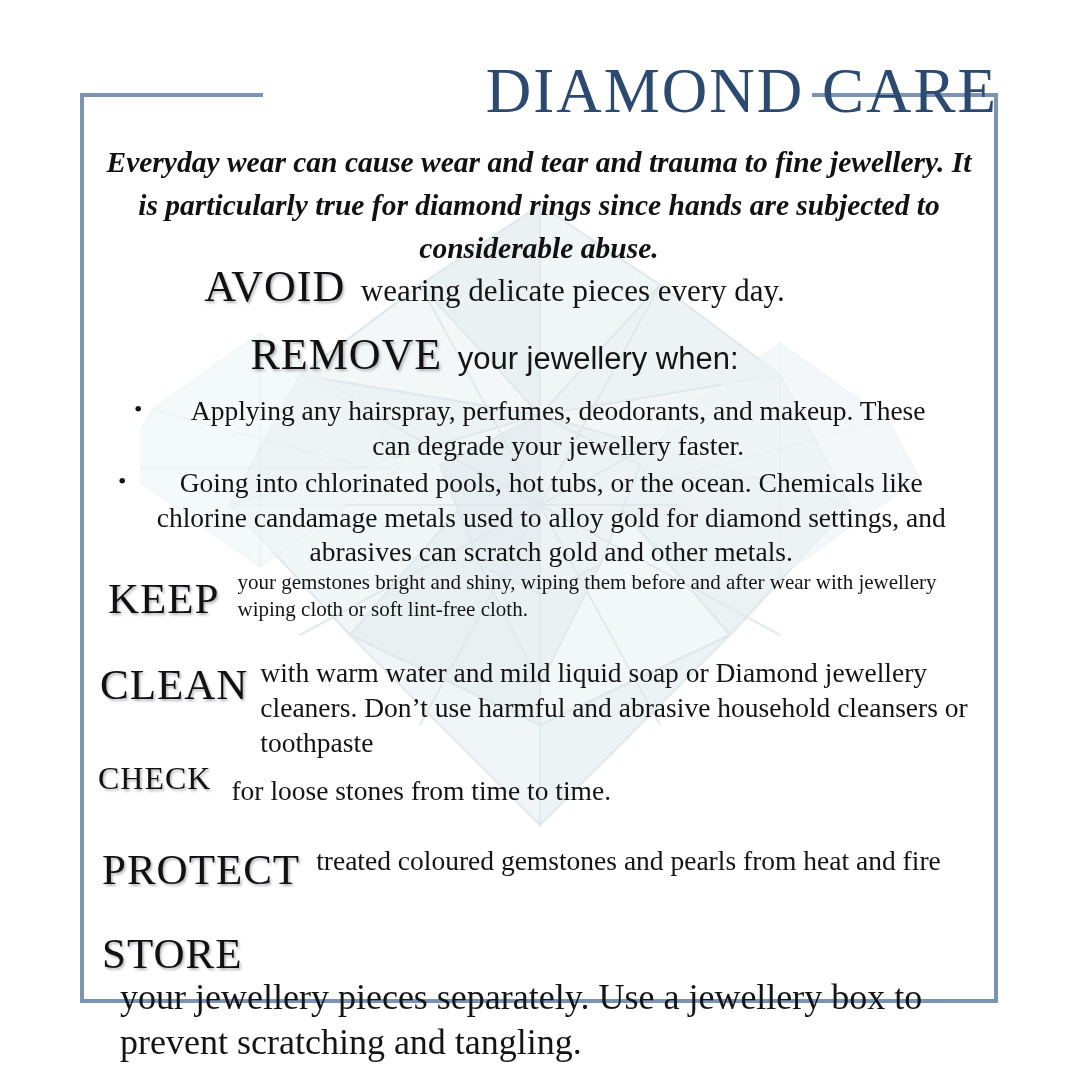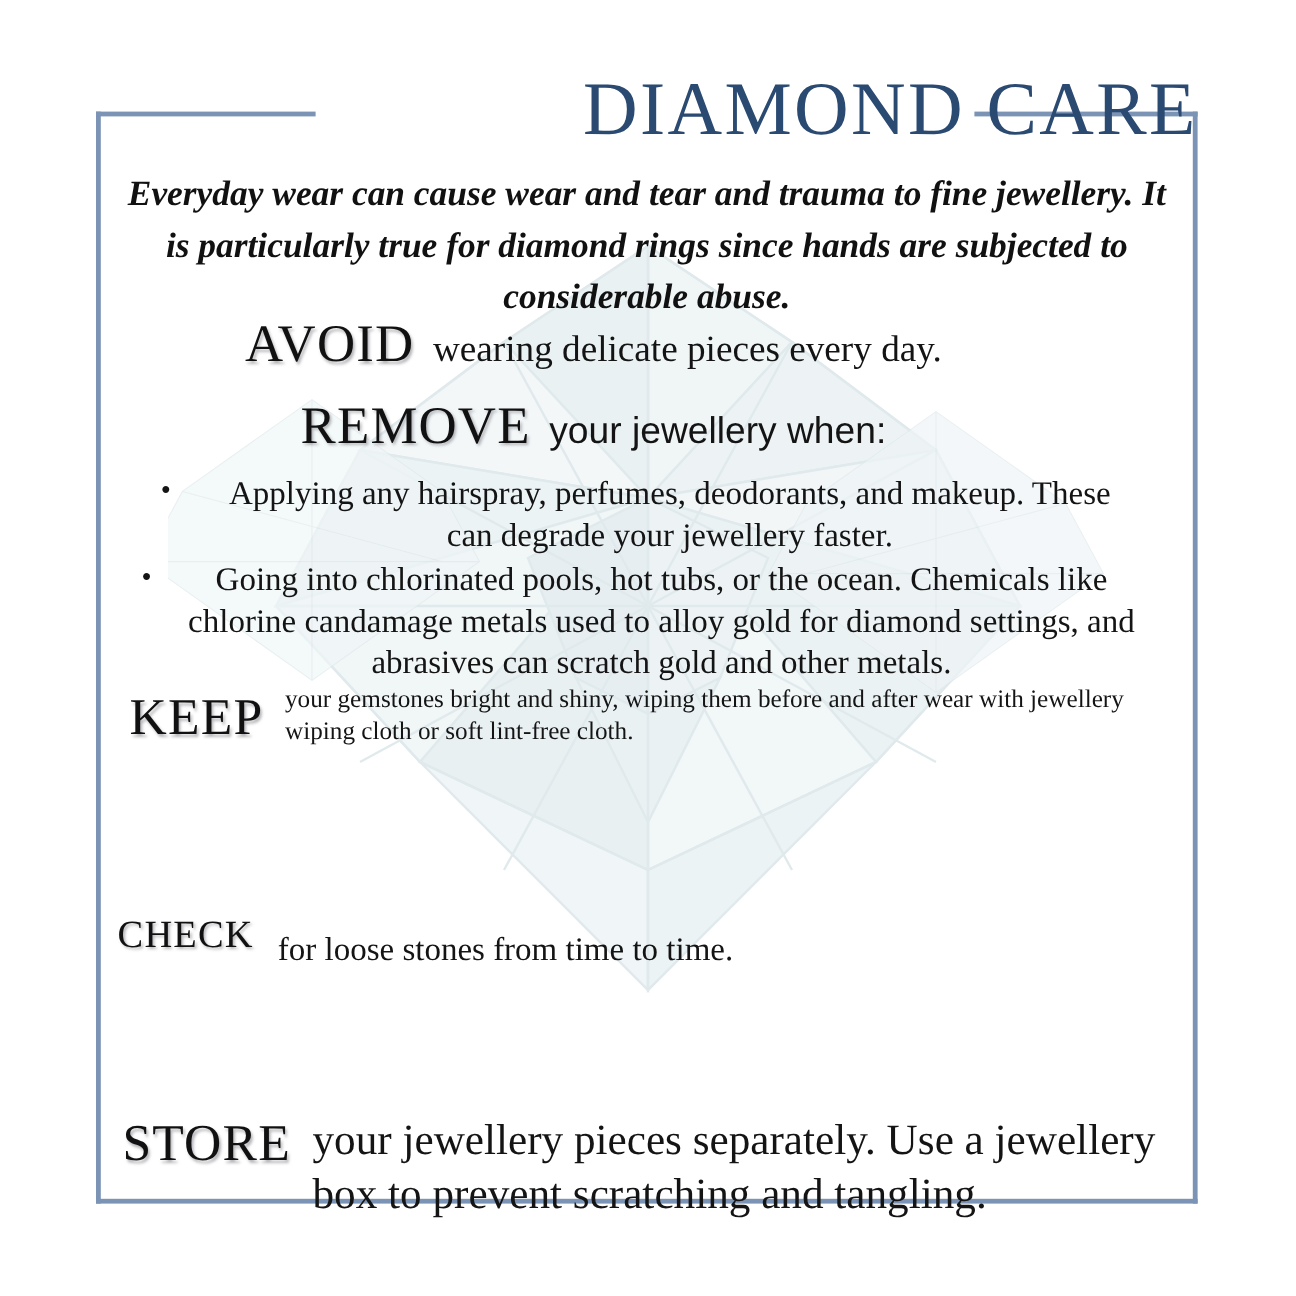--- a/index.html
+++ b/index.html
@@ -171,21 +171,21 @@
   #row-clean .ptext { font-size: 27.5px; line-height: 1.27; margin-left: 12px; }
 
   #row-check  { left: 18px;  top: 669px;  width: 860px; }
   #row-check .kw { font-size: 32px; line-height: 1; }
   #row-check .ptext { font-size: 27.5px; line-height: 1.27; margin-left: 20px; margin-top: 12px; }
 
   #row-protect { left: 22px; top: 751px;  width: 870px; }
   #row-protect .kw { font-size: 43px; line-height: 1; margin-top: 4px; }
   #row-protect .ptext { font-size: 27.5px; line-height: 1.25; margin-left: 16px; }
 
-  #row-store  { left: 22px;  top: 835px;  width: 880px; }
+  #row-store  { left: 22px;  top: 835px;  width: 880px; flex-direction: column; }
   #row-store .kw { font-size: 43px; line-height: 1; margin-top: 4px; }
   #row-store .ptext { font-size: 36px; line-height: 1.25; margin-left: 18px; }
 </style>
 </head>
 <body>
 
 <div id="poster">
 
   <div id="watermark">
     <svg viewBox="0 0 800 700" xmlns="http://www.w3.org/2000/svg">
@@ -263,26 +263,34 @@
     <div class="bullet body-serif" id="bullet-2">
       <span class="dot">•</span>
       <span class="btxt">Going into chlorinated pools, hot tubs, or the ocean. Chemicals like chlorine candamage metals used to alloy gold for diamond settings, and abrasives can scratch gold and other metals.</span>
     </div>
 
     <div class="krow" id="row-keep">
       <span class="kwcell kw">KEEP</span>
       <span class="ptext body-serif">your gemstones bright and shiny, wiping them before and after wear with jewellery wiping cloth or soft lint-free cloth.</span>
     </div>
 
+    <div class="krow" id="row-clean">
+      <span class="kwcell kw">CLEAN</span>
+      <span class="ptext body-serif">with warm water and mild liquid soap or Diamond jewellery cleaners. Don’t use harmful and abrasive household cleansers or toothpaste</span>
+    </div>
 
     <div class="krow" id="row-check">
       <span class="kwcell kw">CHECK</span>
       <span class="ptext body-serif">for loose stones from time to time.</span>
     </div>
 
+    <div class="krow" id="row-protect">
+      <span class="kwcell kw">PROTECT</span>
+      <span class="ptext body-serif">treated coloured gemstones and pearls from heat and fire</span>
+    </div>
 
     <div class="krow" id="row-store">
       <span class="kwcell kw">STORE</span>
       <span class="ptext body-serif">your jewellery pieces separately. Use a jewellery box to prevent scratching and tangling.</span>
     </div>
 
   </div>
 </div>
 
 </body></html>

